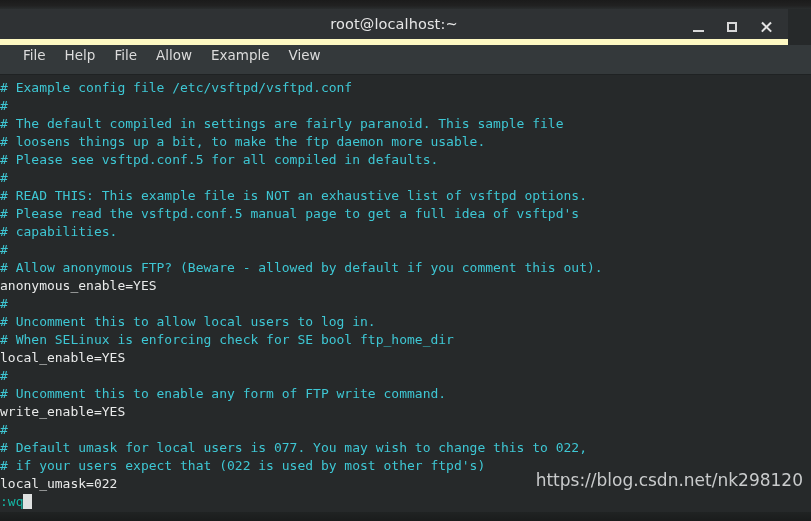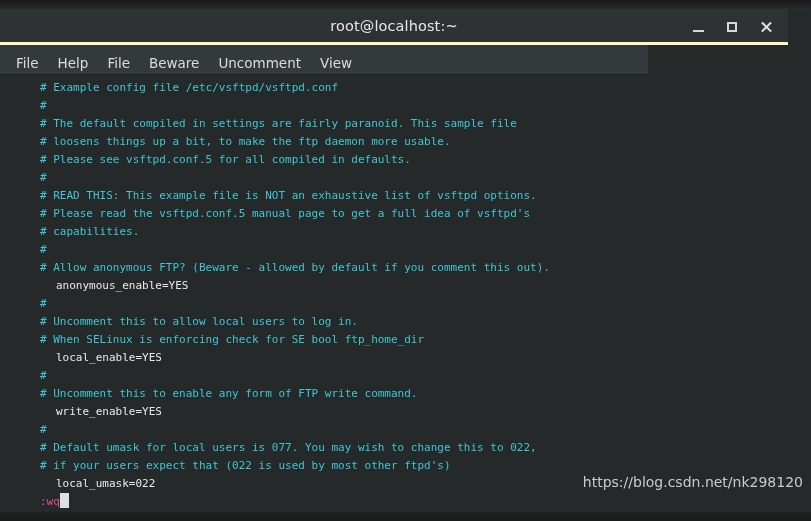--- a/index.html
+++ b/index.html
@@ -31,21 +31,21 @@
     background: linear-gradient(to bottom, #1b1b1b 0%, #212121 60%, #2a2d2e 100%);
   }
 
   
   .titlebar {
     position: absolute;
     top: 9px; left: 0;
     width: 788px;
     height: 36px;
     background: #2f3234;
-    border-bottom: 3px solid #fef9c3;
+    border-bottom: 6px solid #fef9c3;
     box-sizing: border-box;
     display: flex;
     align-items: center;
     justify-content: center;
   }
   .window-title {
     font-family: "DejaVu Sans", sans-serif;
     font-size: 14.5px;
     color: #e6e6e6;
     letter-spacing: 0.1px;
@@ -97,28 +97,28 @@
     height: 2.2px;
     background: #e2e2e2;
   }
   .wc-close-glyph::before { transform: rotate(45deg); }
   .wc-close-glyph::after  { transform: rotate(-45deg); }
 
   
   .menubar {
     position: absolute;
     top: 45px; left: 0;
-    width: 648px;
+    width: 811px;
     height: 30px;
     background: #34393b;
     border-bottom: 1px solid #1f2223;
     box-sizing: border-box;
     display: flex;
-    align-items: flex-end;
-    padding-left: 7px;
+    align-items: flex-start;
+    padding-left: 14px;
   }
   .menu-item {
     font-family: "DejaVu Sans", sans-serif;
     font-size: 13.5px;
     color: #dcdcdc;
     padding: 2px 9px 3px 9px;
     margin-right: 1px;
     border-radius: 2px;
     cursor: default;
     white-space: nowrap;
@@ -132,47 +132,46 @@
     width: 811px;
     height: 437px;
     background: #26292a;
     overflow: hidden;
   }
   .term-lines {
     position: absolute;
     top: 4px;
     left: 0px;
     font-family: "DejaVu Sans Mono", monospace;
-    font-size: 11px;
+    font-size: 13px;
     line-height: 18px;
     letter-spacing: 0px;
     white-space: pre;
     user-select: text;
-    margin-left: 40px;
   }
   .line { height: 18px; }
   .c-comment { color: #3ec7d4; }
-  .c-plain   { color: #e9eaea; padding-left: 16px; }
-  .c-status  { color: #ec4899; }
+  .c-plain   { color: #e9eaea; }
+  .c-status  { color: #14b8a6; }
 
   .cursor-block {
     display: inline-block;
     width: 9px;
     height: 15px;
     background: #dfe1e1;
     vertical-align: -3px;
   }
 
   
   .watermark {
     position: absolute;
     right: 8px;
     bottom: 22px;
     font-family: "DejaVu Sans", sans-serif;
-    font-size: 14px;
+    font-size: 17px;
     color: #c9cbcc;
     letter-spacing: 0px;
     user-select: none;
     white-space: nowrap;
   }
 
   
   .bottom-strip {
     position: absolute;
     left: 0;
@@ -201,22 +200,22 @@
       <div class="wc-btn">
         <div class="wc-close-glyph"></div>
       </div>
     </div>
   </div>
 
   <div class="menubar">
     <div class="menu-item">File</div>
     <div class="menu-item">Help</div>
     <div class="menu-item">File</div>
-    <div class="menu-item">Beware</div>
-    <div class="menu-item">Uncomment</div>
+    <div class="menu-item">Allow</div>
+    <div class="menu-item">Example</div>
     <div class="menu-item">View</div>
   </div>
 
   <div class="terminal">
     <div class="term-lines" id="term-lines"><div class="line c-comment"># Example config file /etc/vsftpd/vsftpd.conf</div><div class="line c-comment">#</div><div class="line c-comment"># The default compiled in settings are fairly paranoid. This sample file</div><div class="line c-comment"># loosens things up a bit, to make the ftp daemon more usable.</div><div class="line c-comment"># Please see vsftpd.conf.5 for all compiled in defaults.</div><div class="line c-comment">#</div><div class="line c-comment"># READ THIS: This example file is NOT an exhaustive list of vsftpd options.</div><div class="line c-comment"># Please read the vsftpd.conf.5 manual page to get a full idea of vsftpd's</div><div class="line c-comment"># capabilities.</div><div class="line c-comment">#</div><div class="line c-comment"># Allow anonymous FTP? (Beware - allowed by default if you comment this out).</div><div class="line c-plain">anonymous_enable=YES</div><div class="line c-comment">#</div><div class="line c-comment"># Uncomment this to allow local users to log in.</div><div class="line c-comment"># When SELinux is enforcing check for SE bool ftp_home_dir</div><div class="line c-plain">local_enable=YES</div><div class="line c-comment">#</div><div class="line c-comment"># Uncomment this to enable any form of FTP write command.</div><div class="line c-plain">write_enable=YES</div><div class="line c-comment">#</div><div class="line c-comment"># Default umask for local users is 077. You may wish to change this to 022,</div><div class="line c-comment"># if your users expect that (022 is used by most other ftpd's)</div><div class="line c-plain">local_umask=022</div><div class="line c-status"><span>:wq</span><span class="cursor-block"></span></div></div>
     <div class="watermark">https://blog.csdn.net/nk298120</div>
   </div>
 
   <div class="bottom-strip"></div>
 

